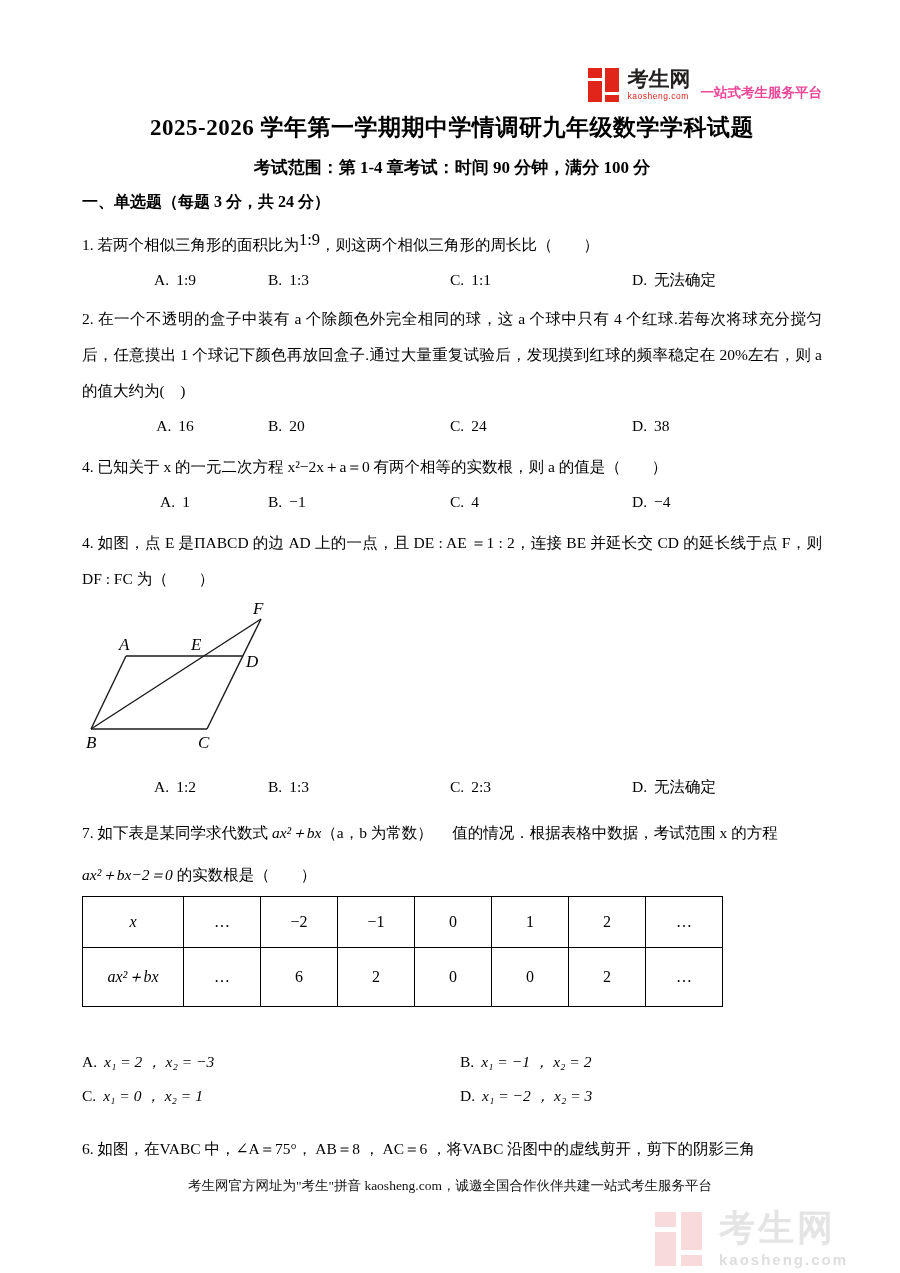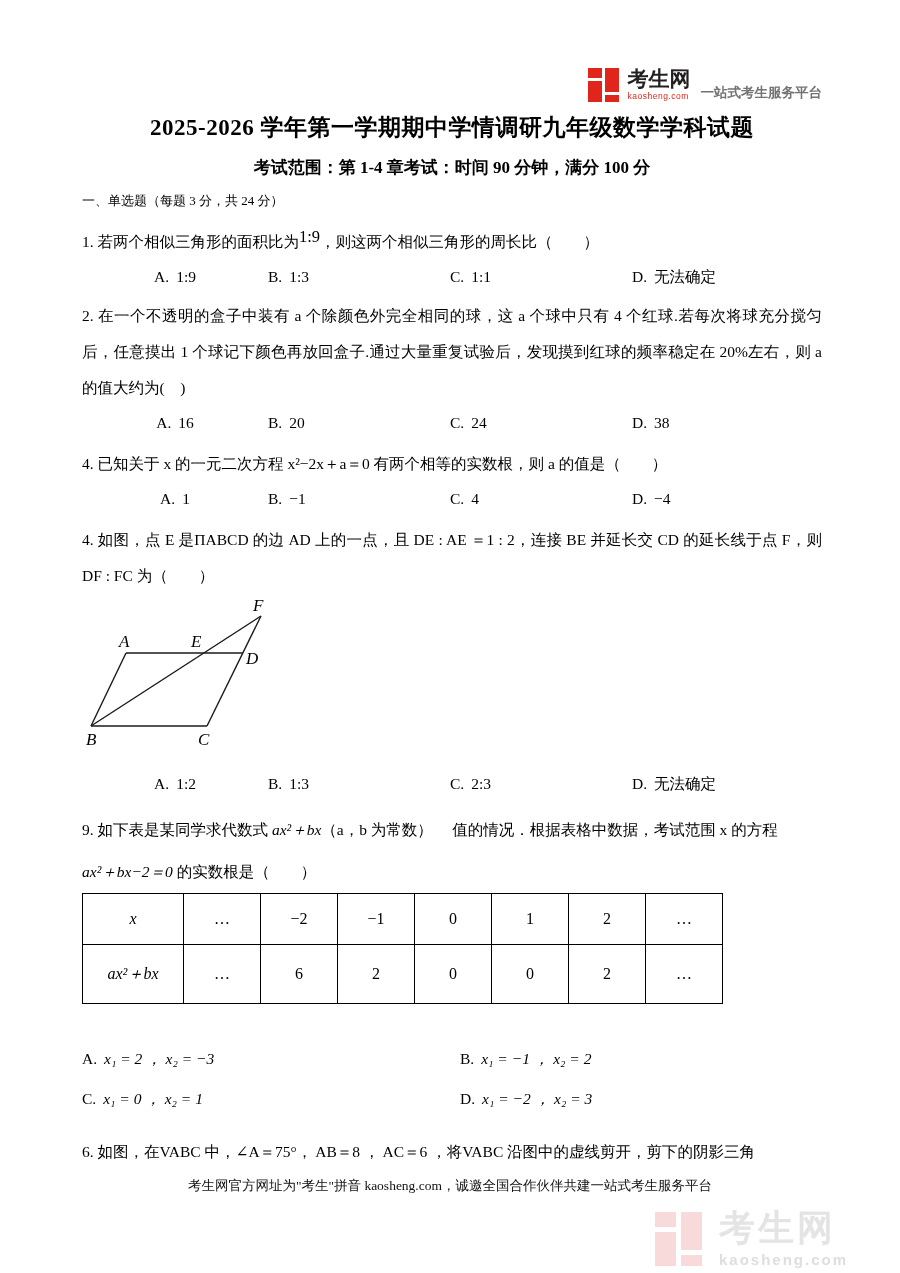--- a/index.html
+++ b/index.html
@@ -14,26 +14,26 @@
   .logo{display:flex;align-items:flex-start;}
   .logo-icon{position:relative;width:34px;height:34px;margin-right:6px;}
   .logo-icon span{position:absolute;background:#e0251b;}
   .li-a{left:0;top:0;width:14px;height:10px;}
   .li-b{left:0;top:13px;width:14px;height:21px;}
   .li-c{left:17px;top:0;width:14px;height:24px;}
   .li-d{left:17px;top:27px;width:14px;height:7px;}
   .logo-text{display:flex;flex-direction:column;line-height:1;}
   .logo-brand{font-family:"Liberation Sans","DejaVu Sans",sans-serif;font-weight:bold;font-size:21px;color:#221f1f;}
   .logo-domain{font-family:"Liberation Sans","DejaVu Sans",sans-serif;font-size:8.5px;color:#e0251b;margin-top:3px;letter-spacing:0.5px;}
-  .logo-tagline{font-family:"Liberation Sans","DejaVu Sans",sans-serif;font-weight:bold;font-size:13.5px;color:#737373;margin:16px 0 16px 10px;}
+  .logo-tagline{font-family:"Liberation Sans","DejaVu Sans",sans-serif;font-weight:bold;font-size:13.5px;color:#ec4899;margin:16px 0 16px 10px;}
 
   
   .title{text-align:center;font-size:23px;font-weight:bold;margin-top:2px;letter-spacing:0.5px;}
   .subtitle{display:flex;justify-content:center;font-size:17px;font-weight:bold;margin-top:13px;}
-  .section-heading{font-size:13px;font-weight:normal;margin-top:13px;}
+  .section-heading{font-size:16px;font-weight:bold;margin-top:13px;}
 
   
   .stem{font-size:15.5px;line-height:36px;text-align:justify;margin-top:10px;}
   .stem.tight{margin-top:12px;}
   .sup{position:relative;top:-5px;font-size:16.5px;}
   .mi{font-style:italic;}
   .opts4{display:flex;font-size:15.5px;margin-top:6px;line-height:22px;}
   .opts4 .opt:nth-child(1){width:186px;text-align:center;}
   .opts4 .opt:nth-child(2){width:182px;}
   .opts4 .opt:nth-child(3){width:182px;}
@@ -45,21 +45,21 @@
   .fig-label{font-style:italic;font-size:17px;font-family:"Liberation Serif","DejaVu Serif",serif;}
 
   
   table.values{border-collapse:collapse;margin-top:0px;table-layout:fixed;}
   table.values td{border:1.6px solid #000;text-align:center;font-size:16px;padding:0;}
   table.values tr:nth-child(1) td{height:50px;}
   table.values tr:nth-child(2) td{height:58px;}
   .c0{width:100px;} .cn{width:76px;}
 
   
-  .opts2{display:grid;grid-template-columns:378px 1fr;row-gap:18px;font-size:15.5px;margin-top:44px;line-height:22px;}
+  .opts2{display:grid;grid-template-columns:378px 1fr;row-gap:12px;font-size:15.5px;margin-top:44px;line-height:22px;}
 
   
   .footer{position:absolute;left:0;right:0;bottom:78px;text-align:center;font-size:13.5px;color:#111;}
 
   
   .watermark{position:absolute;right:52px;bottom:6px;display:flex;align-items:center;}
   .wm-icon{position:relative;width:52px;height:54px;margin-right:12px;}
   .wm-icon span{position:absolute;background:#f9dada;}
   .wm-a{left:0;top:0;width:21px;height:15px;}
   .wm-b{left:0;top:20px;width:21px;height:34px;}
@@ -145,21 +145,21 @@
     </div>
 
     <div class="opts4">
       <div class="opt"><span class="lbl">A.</span><span>1:2</span></div>
       <div class="opt"><span class="lbl">B.</span><span>1:3</span></div>
       <div class="opt"><span class="lbl">C.</span><span>2:3</span></div>
       <div class="opt"><span class="lbl">D.</span><span>无法确定</span></div>
     </div>
 
     <div class="stem" style="margin-top:14px;line-height:42px;">
-      <span>9. 如下表是某同学求代数式 </span><span class="mi">ax²＋bx</span><span>（a，b 为常数）　 值的情况．根据表格中数据，考试范围 x 的方程</span><br>
+      <span>7. 如下表是某同学求代数式 </span><span class="mi">ax²＋bx</span><span>（a，b 为常数）　 值的情况．根据表格中数据，考试范围 x 的方程</span><br>
       <span class="mi">ax²＋bx−2＝0</span><span> 的实数根是（　　）</span>
     </div>
 
     <table class="values">
       <tbody>
           <tr>
         <td class="c0 mi">x</td>
         <td class="cn">…</td>
         <td class="cn">−2</td>
         <td class="cn">−1</td>

